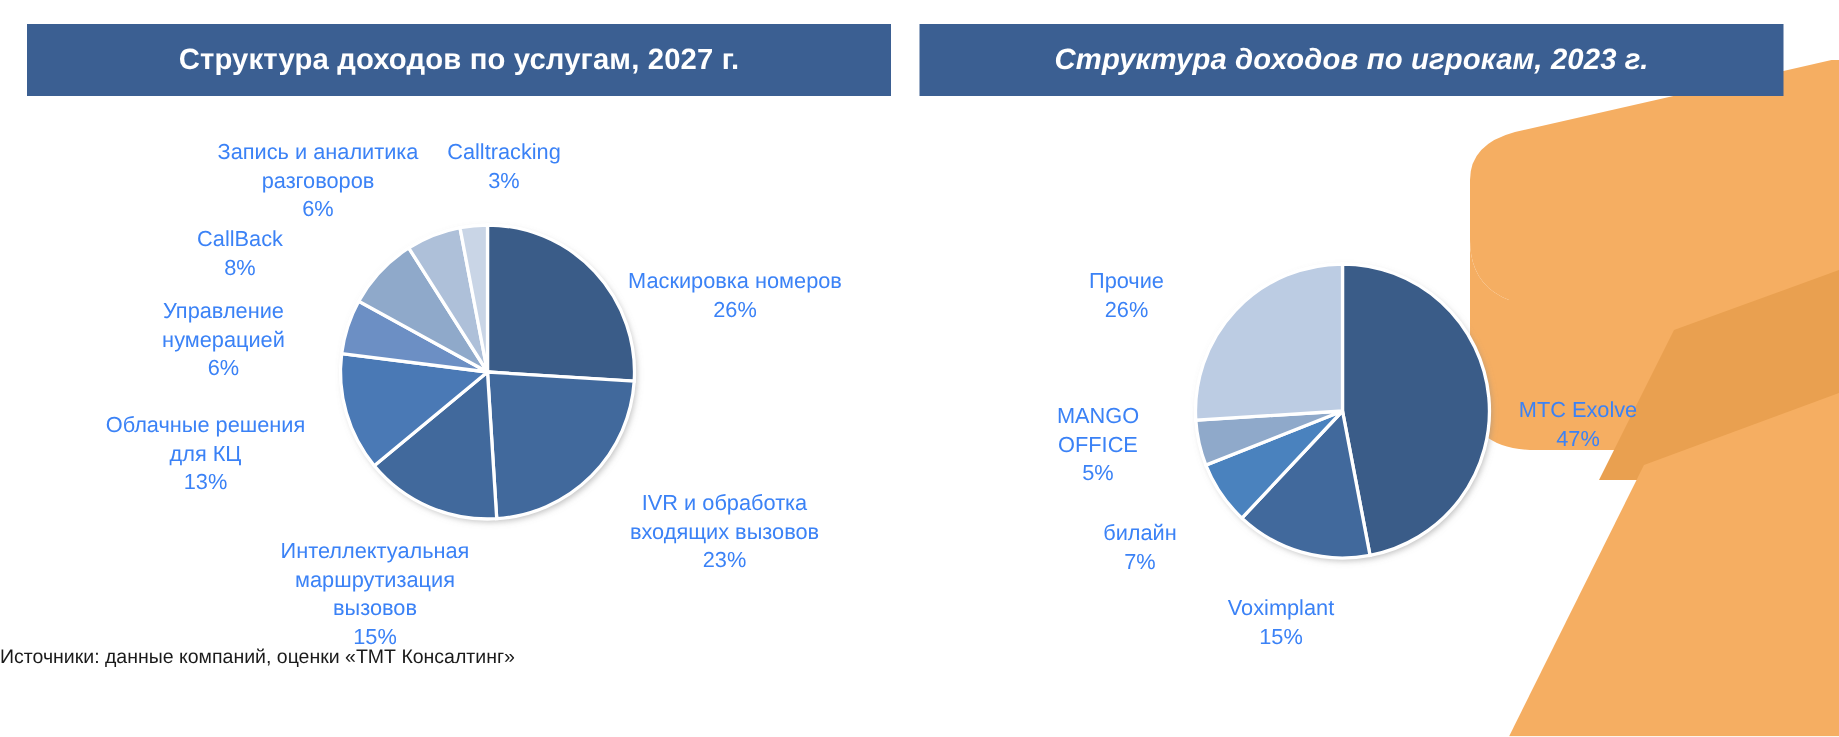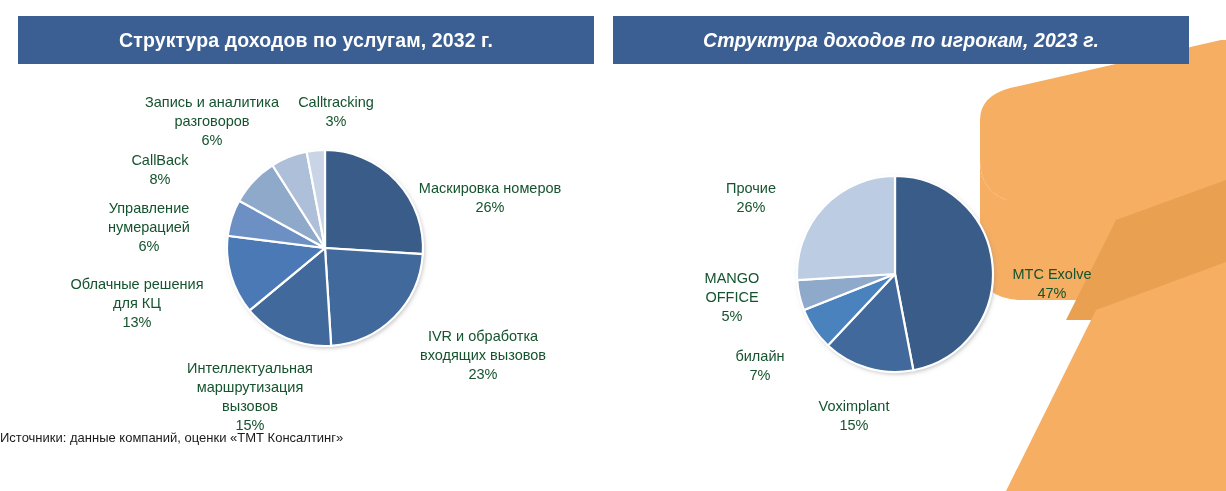--- a/index.html
+++ b/index.html
@@ -31,21 +31,21 @@
   
   .chart-area{position:absolute;top:64px;height:360px;}
   #chart-left{left:0;width:613px;}
   #chart-right{left:613px;width:613px;margin-top:36px;}
 
   .pie-svg{position:absolute;}
 
   
   .lbl{
     position:absolute;
-    color:#14532d;
+    color:#3b82f6;
     font-size:14.5px;
     line-height:19px;
     text-align:center;
     white-space:pre-line;
     font-family:"Liberation Sans", sans-serif;
   }
   .lbl .pct{display:block;}
 
   
   #source-note{
@@ -65,21 +65,21 @@
   <div class="deco">
     <svg width="260" height="491" viewBox="0 0 260 491" xmlns="http://www.w3.org/2000/svg">
       <path d="M 255 40 L 260 40 L 260 200 L 40 200 Q 14 190 14 160 L 14 120 Q 14 96 44 88 Z" fill="#F5AE62"></path>
       <path d="M 14 160 L 14 265 Q 14 298 54 300 L 260 300 L 260 200 L 40 200 Q 14 190 14 160 Z" fill="#F5AE62"></path>
       <path d="M 150 220 L 260 180 L 260 320 L 100 320 Z" fill="#E9A050"></path>
       <path d="M 130 310 L 260 262 L 260 491 L 40 491 Z" fill="#F5AE62"></path>
     </svg>
   </div>
 
   <div class="titlebar" id="title-left">
-    <span>Структура доходов по услугам, 2032 г.</span>
+    <span>Структура доходов по услугам, 2027 г.</span>
   </div>
   <div class="titlebar" id="title-right">
     <span>Структура доходов по игрокам, 2023 г.</span>
   </div>
 
   <div class="chart-area" id="chart-left">
 
     <svg class="pie-svg" id="pie-left" style="left:215px;top:74px;" width="220" height="220" viewBox="0 0 220 220" xmlns="http://www.w3.org/2000/svg">
       <defs>
         <filter id="shadowL" x="-20%" y="-20%" width="150%" height="150%">

